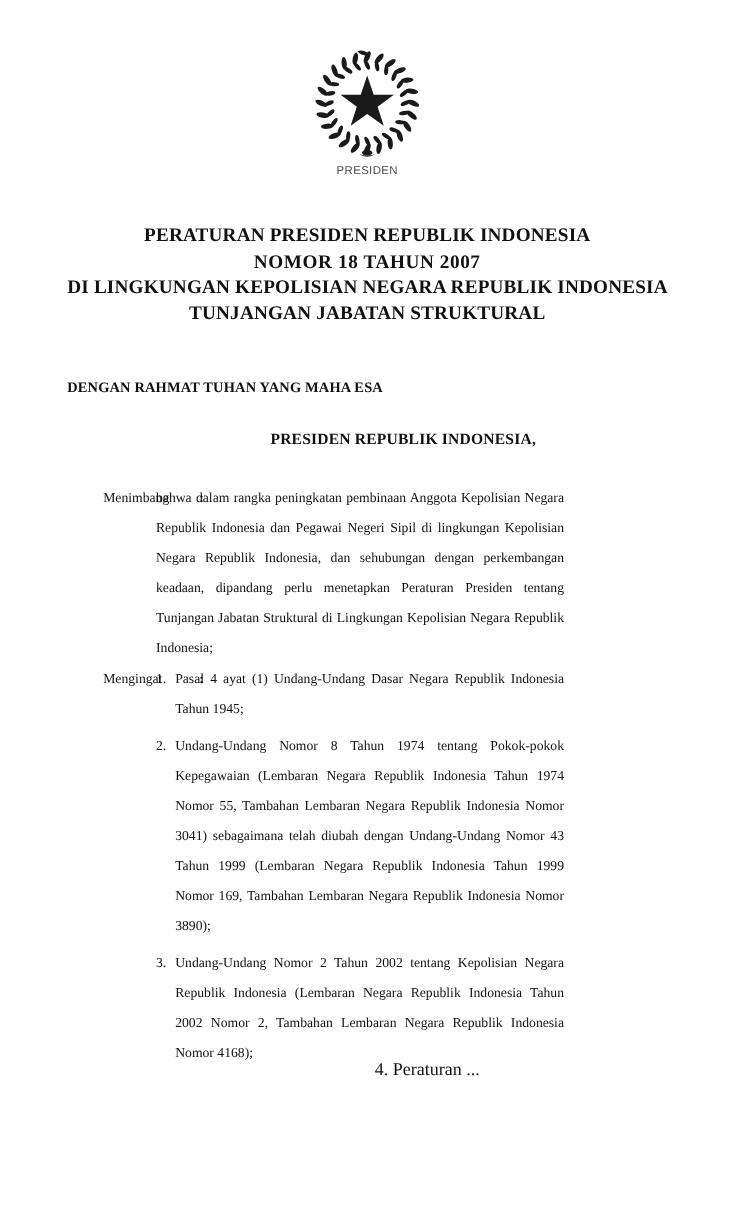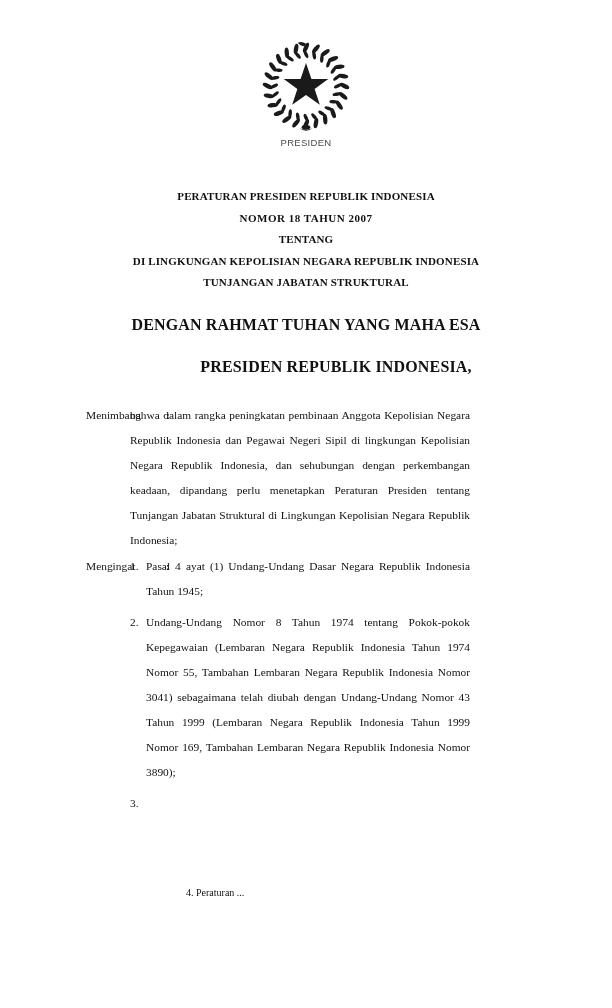--- a/index.html
+++ b/index.html
@@ -52,45 +52,45 @@
   
   .title-block {
     position: absolute;
     left: 56px;
     top: 186px;
     width: 500px;
     text-align: center;
   }
   .title-line {
     font-weight: bold;
-    font-size: 11px;
+    font-size: 16px;
     line-height: 21.5px;
     letter-spacing: 0.15px;
     white-space: nowrap;
   }
   .title-line.spaced { letter-spacing: 0.5px; }
 
   .rahmat {
     position: absolute;
     left: 56px;
     top: 316px;
     width: 500px;
-    text-align: center;
+    text-align: left;
     font-weight: bold;
-    font-size: 16px;
+    font-size: 12px;
     letter-spacing: 0.15px;
   }
   .presiden-ri {
     position: absolute;
     left: 86px;
     top: 358px;
     width: 500px;
     text-align: center;
     font-weight: bold;
-    font-size: 16px;
+    font-size: 13px;
     letter-spacing: 0.15px;
   }
 
   
   .clause {
     position: absolute;
     left: 86px;
     width: 440px;
   }
   .clause-label {
@@ -149,22 +149,22 @@
   }
 
   
 
   
   .catchword {
     position: absolute;
     left: 186px;
     top: 880px;
     width: 340px;
-    text-align: left;
-    font-size: 10px;
+    text-align: center;
+    font-size: 15px;
     line-height: 25px;
   }
 </style>
 </head>
 <body>
 
 <div class="page">
 
   <div class="emblem-block">
     <svg class="emblem-svg" viewBox="0 0 200 200" aria-hidden="true">
@@ -299,21 +299,20 @@
       </g>
     </svg>
     <div class="emblem-caption">
       <div>PRESIDEN</div>
     </div>
   </div>
 
   <div class="title-block">
     <div class="title-line">PERATURAN PRESIDEN REPUBLIK INDONESIA</div>
     <div class="title-line spaced">NOMOR  18  TAHUN  2007</div>
-    <div class="title-line">TENTANG</div>
     <div class="title-line">DI LINGKUNGAN KEPOLISIAN NEGARA REPUBLIK INDONESIA</div>
     <div class="title-line">TUNJANGAN JABATAN STRUKTURAL</div>
   </div>
 
   <div class="rahmat">DENGAN RAHMAT TUHAN YANG MAHA ESA</div>
   <div class="presiden-ri">PRESIDEN REPUBLIK INDONESIA,</div>
 
   <div class="clause" style="top:403px;">
     <div class="clause-label">Menimbang</div>
     <div class="clause-colon">:</div>
@@ -330,20 +329,21 @@
         <li class="numitem">
           <span class="num">1.</span>
           <span>Pasal 4 ayat (1) Undang-Undang Dasar Negara Republik Indonesia Tahun 1945;</span>
         </li>
         <li class="numitem">
           <span class="num">2.</span>
           <span>Undang-Undang Nomor 8 Tahun 1974 tentang Pokok-pokok Kepegawaian (Lembaran Negara Republik Indonesia Tahun 1974 Nomor 55, Tambahan Lembaran Negara Republik Indonesia Nomor 3041) sebagaimana telah diubah dengan Undang-Undang Nomor 43 Tahun 1999 (Lembaran Negara Republik Indonesia Tahun 1999 Nomor 169, Tambahan Lembaran Negara Republik Indonesia Nomor 3890);</span>
         </li>
         <li class="numitem">
           <span class="num">3.</span>
+          <span>Undang-Undang Nomor 2 Tahun 2002 tentang Kepolisian Negara Republik Indonesia (Lembaran Negara Republik Indonesia Tahun 2002 Nomor 2, Tambahan Lembaran Negara Republik Indonesia Nomor 4168);</span>
         </li>
       </ol>
     </div>
   </div>
 
   <div class="catchword">4. Peraturan ...</div>
 
 </div>
 
 </body></html>

